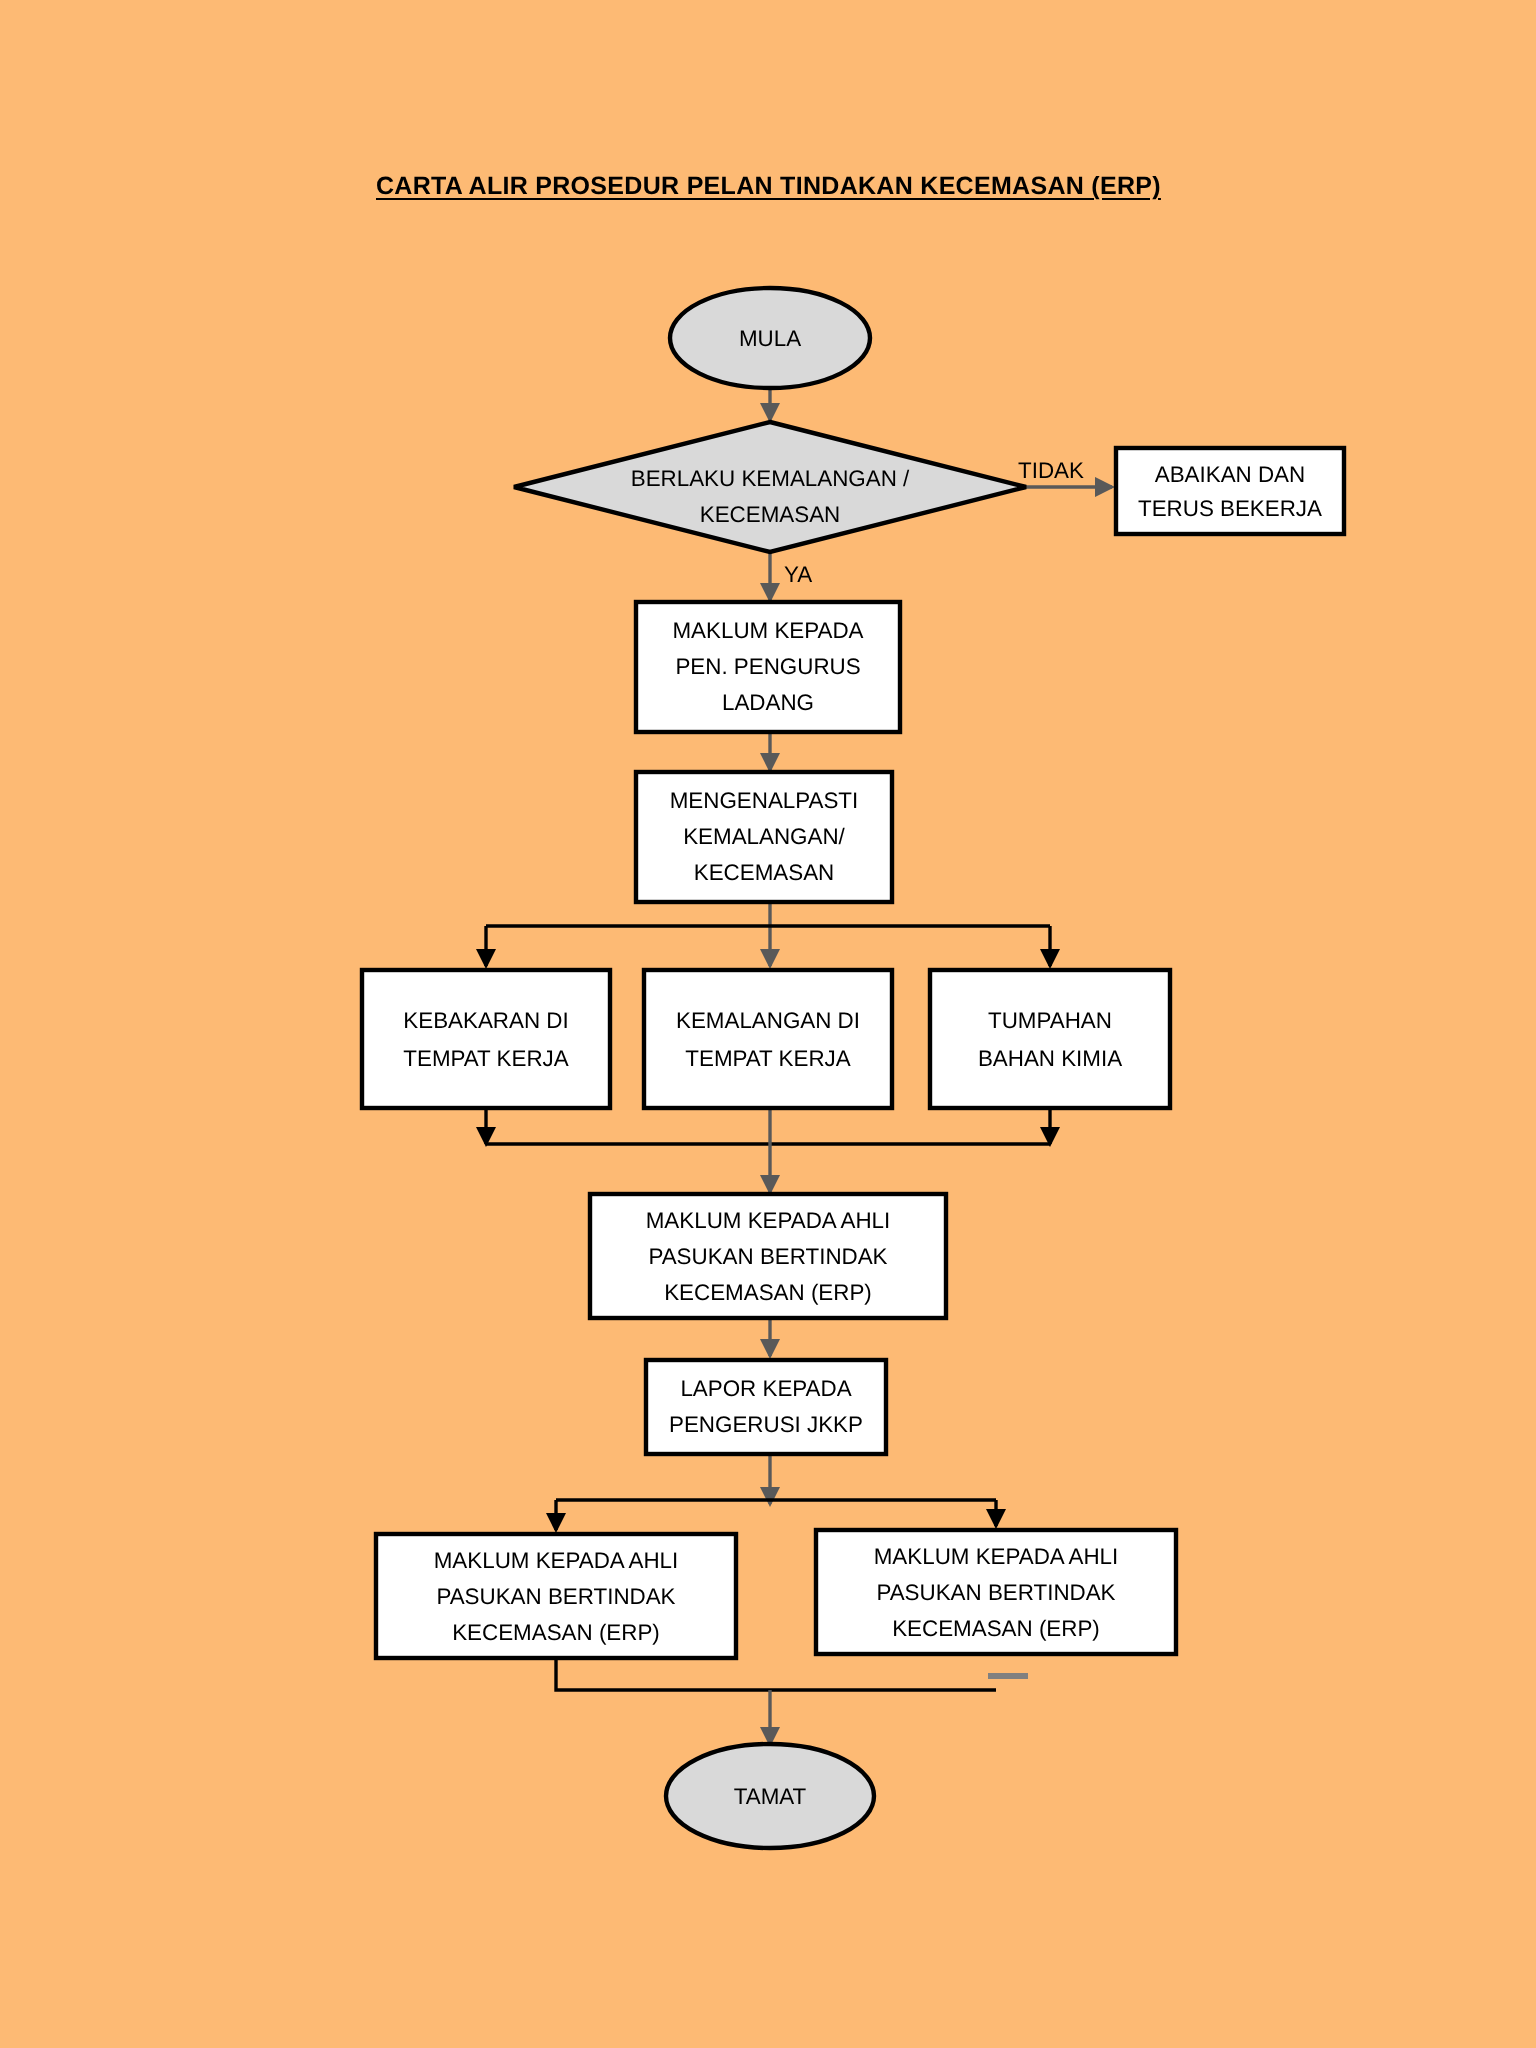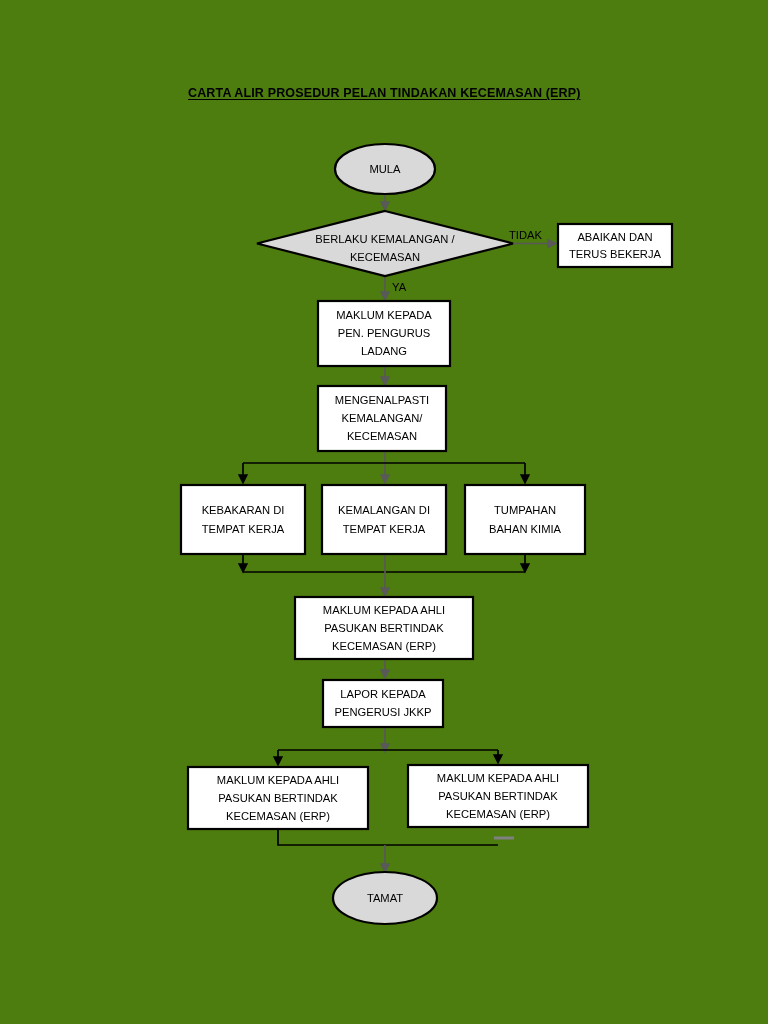--- a/index.html
+++ b/index.html
@@ -10,21 +10,21 @@
   body {
     width: 768px;
     height: 1024px;
     font-family: "Liberation Sans", sans-serif;
     overflow: hidden;
   }
   #page {
     position: relative;
     width: 768px;
     height: 1024px;
-    background: #4d7c0f;
+    background: #fdba74;
   }
   .title {
     position: absolute;
     left: 188px;
     top: 86px;
     font-size: 12.5px;
     font-weight: bold;
     letter-spacing: 0.15px;
     color: #000000;
     text-decoration: underline;

